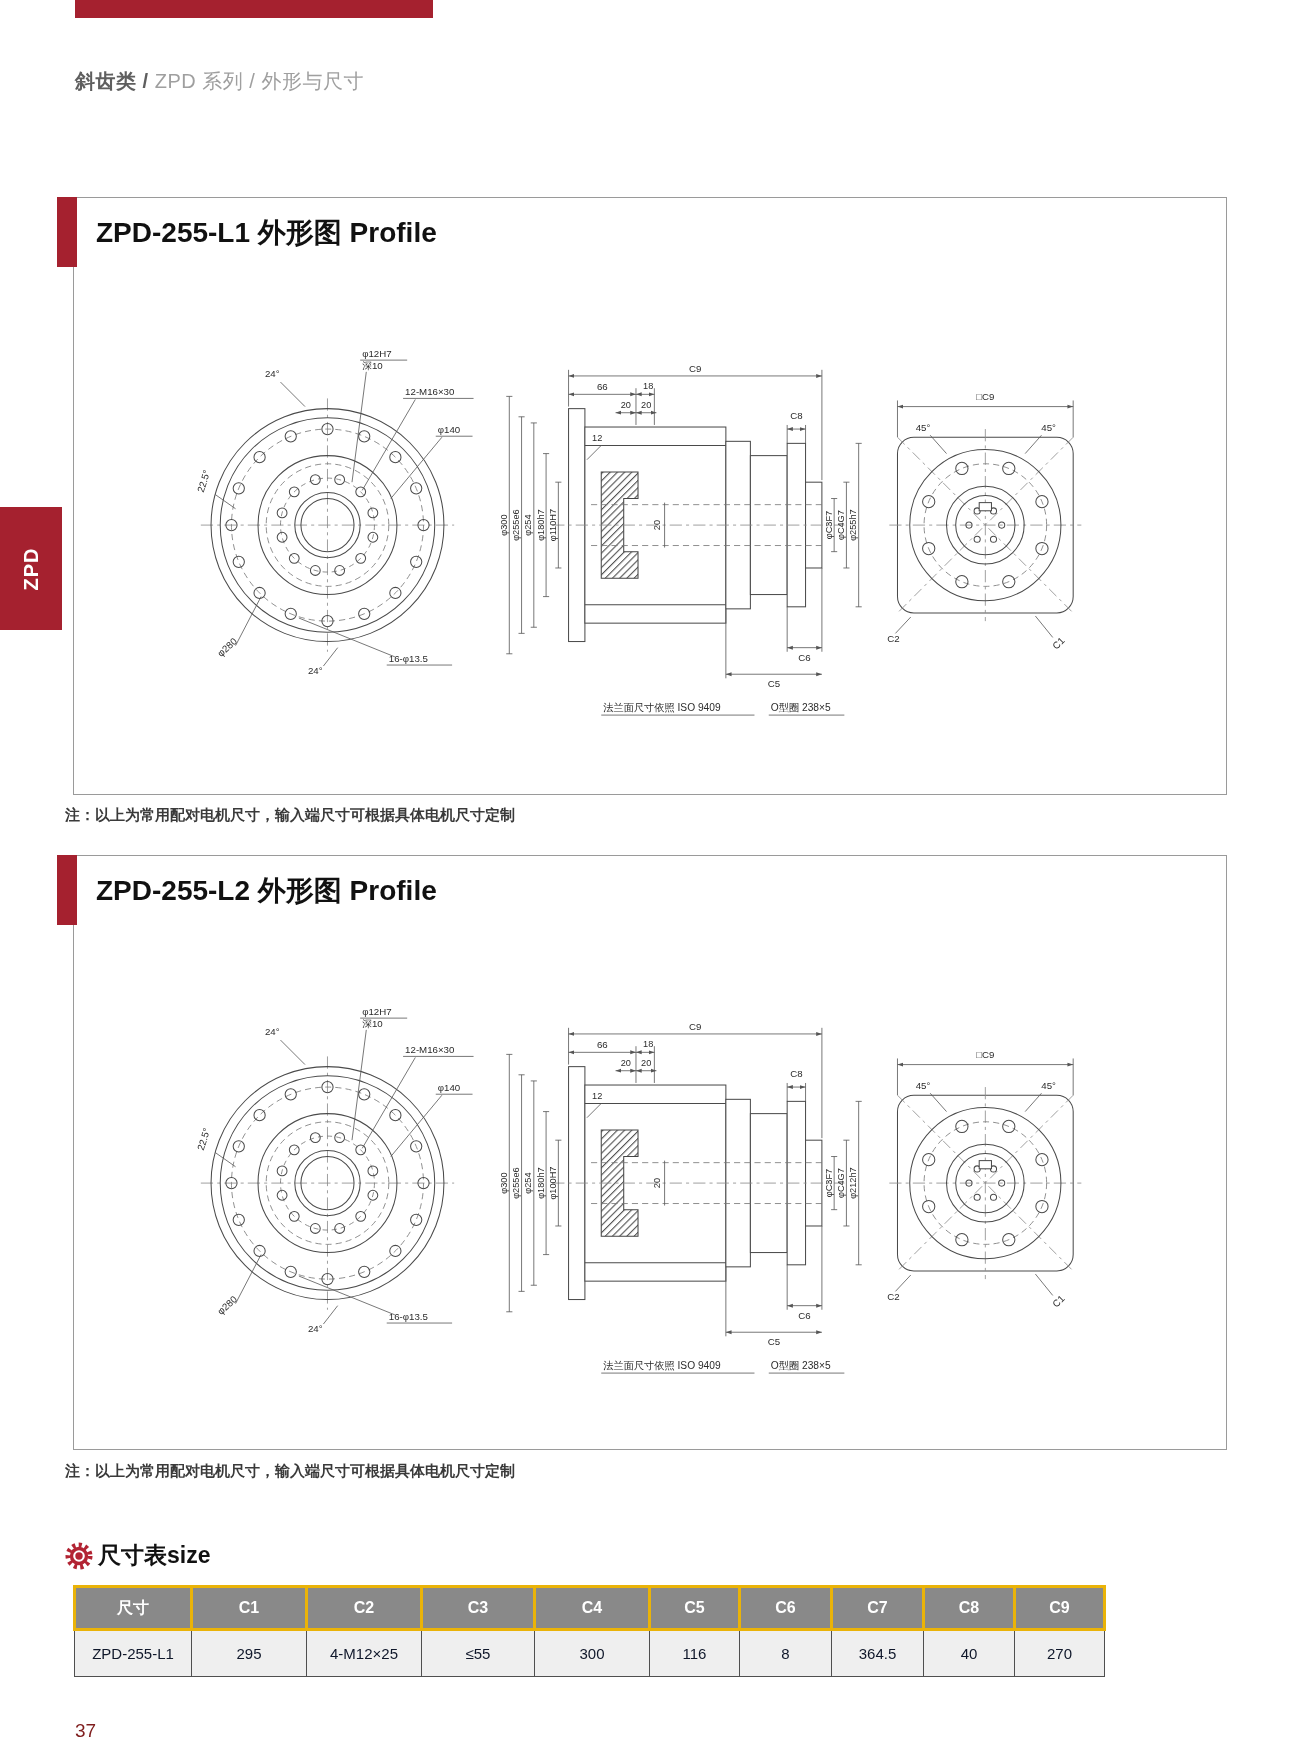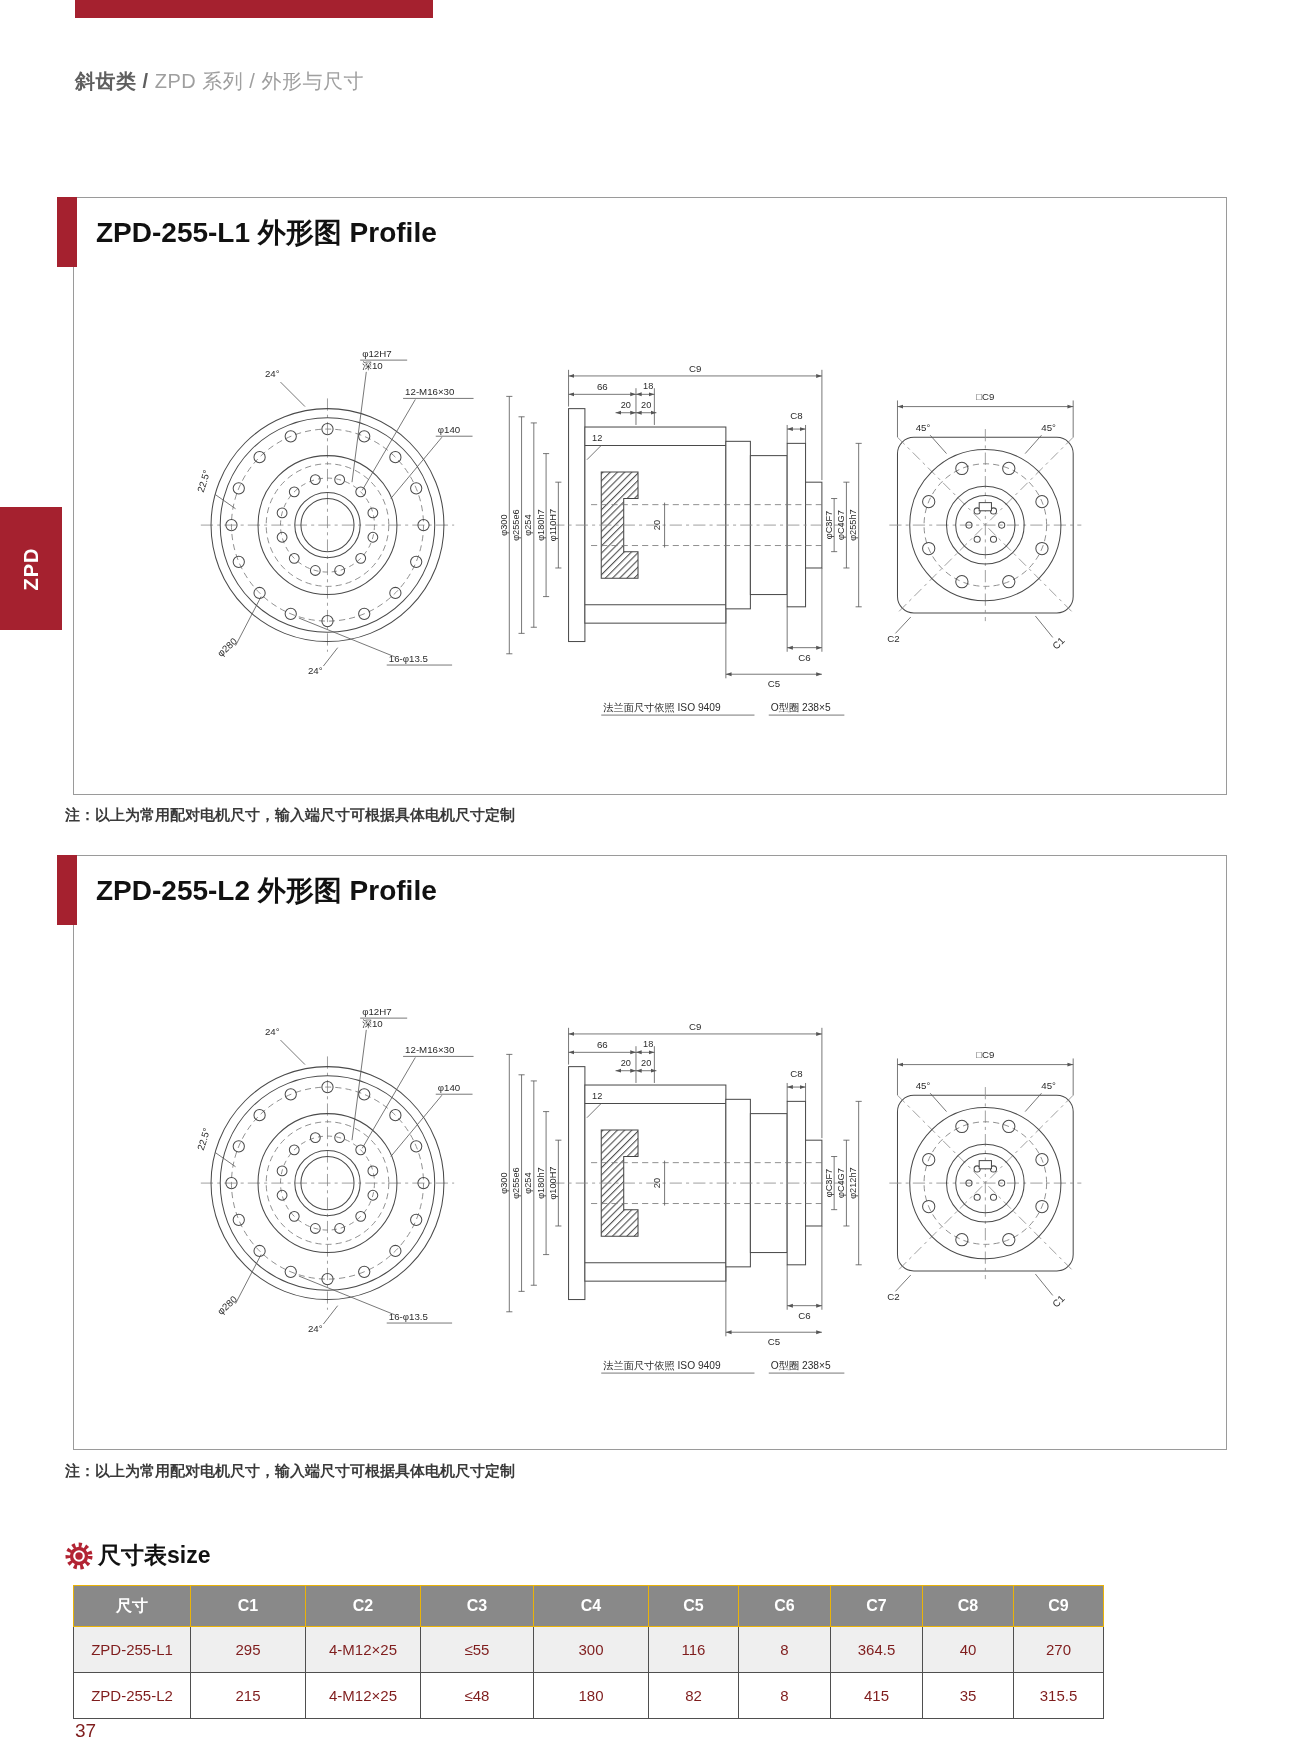--- a/index.html
+++ b/index.html
@@ -31,25 +31,25 @@
   .drawing{position:absolute;left:88px;top:100px;width:950px;height:446px;}
   .note{left:65px;font-size:15px;color:#3a3a3a;font-weight:bold;}
   .note1{top:806px;} .note2{top:1462px;}
   
   .size-head{left:64px;top:1540px;display:flex;align-items:center;gap:4px;}
   .size-head .t{font-size:23px;font-weight:700;color:#111;}
   
   table.size{left:73px;top:1585px;border-collapse:collapse;table-layout:fixed;}
   table.size th{
     background:var(--thbg);color:#fff;font-size:16px;font-weight:700;
-    height:40px;border:1px solid #eab308;text-align:center;padding:0;
+    height:40px;border:3px solid #eab308;text-align:center;padding:0;
   }
   table.size td{
     height:33px;border:1px solid #4f4f4f;text-align:center;
-    font-size:15px;color:#7f1d1d;padding:6px;
+    font-size:15px;color:#0f172a;padding:6px;
   }
   table.size tr.odd td{background:var(--rowalt);}
   table.size tr.even td{background:#fff;}
   .page-num{left:75px;top:1720px;font-size:19px;color:#7f1d1d;}
   
   svg .dl{stroke:#4a4a4a;fill:none;stroke-width:1;}
   svg .dlf{stroke:#4a4a4a;fill:#fff;stroke-width:1;}
   svg .dash{stroke:#777;fill:none;stroke-width:.8;}
   svg .dim{stroke:#5a5a5a;fill:none;stroke-width:.8;}
   svg .cl{stroke:#8a8a8a;fill:none;stroke-width:.8;}
@@ -488,28 +488,16 @@
         <td>295</td>
         <td>4-M12×25</td>
         <td>≤55</td>
         <td>300</td>
         <td>116</td>
         <td>8</td>
         <td>364.5</td>
         <td>40</td>
         <td>270</td>
       </tr>
-      <tr class="even">
-        <td>ZPD-255-L2</td>
-        <td>215</td>
-        <td>4-M12×25</td>
-        <td>≤48</td>
-        <td>180</td>
-        <td>82</td>
-        <td>8</td>
-        <td>415</td>
-        <td>35</td>
-        <td>315.5</td>
-      </tr>
     </tbody>
 </table>
 
 <div class="abs page-num">37</div>
 
 </body></html>

